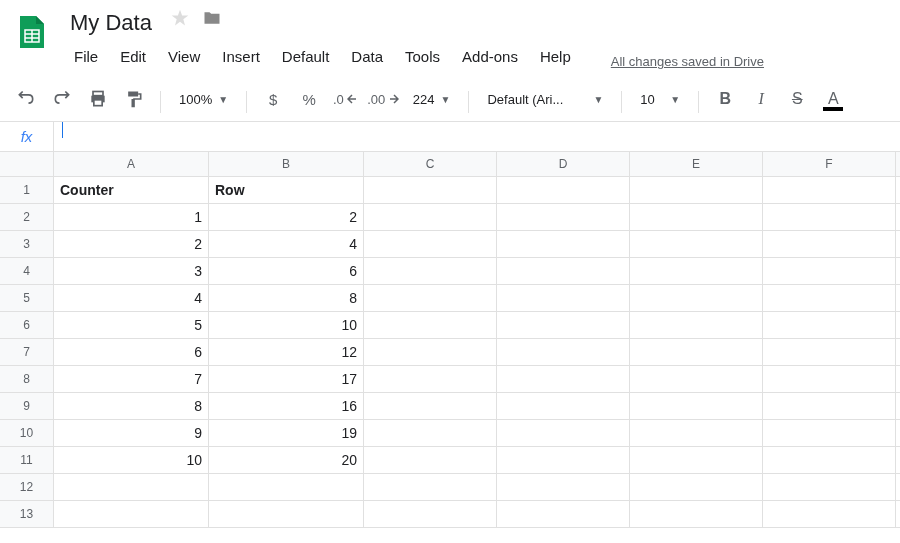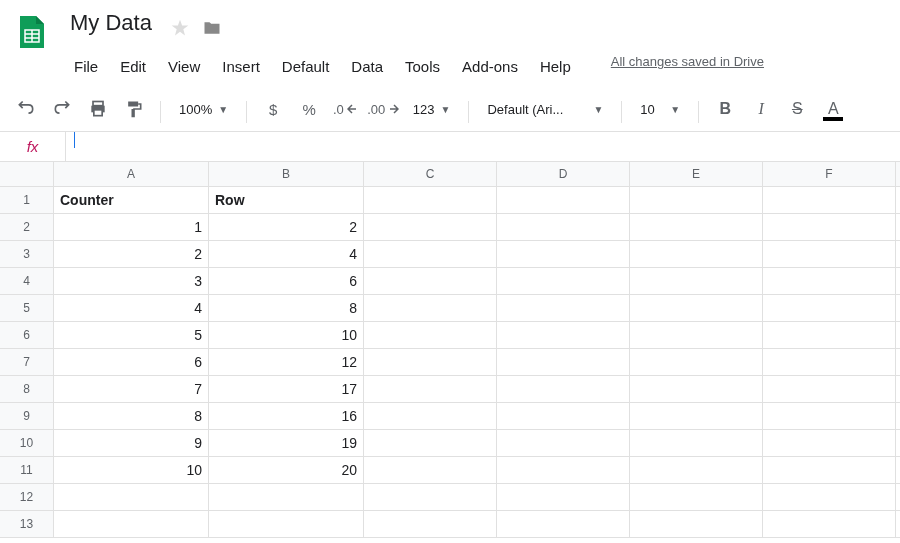--- a/index.html
+++ b/index.html
@@ -2,41 +2,41 @@
 <html><head>
   <meta charset="utf-8">
   <style>
     * { box-sizing: border-box; margin: 0; padding: 0; }
     body { font-family: Arial, sans-serif; font-size: 13px; color: #202124; background: #fff; width: 900px; height: 543px; overflow: hidden; }
     
     
     .header { display: flex; align-items: flex-start; padding: 8px 12px 0 12px; }
     .logo { width: 40px; height: 40px; margin-right: 12px; margin-top: 4px; }
     .header-content { flex: 1; }
-    .title-row { display: flex; align-items: flex-end; gap: 12px; }
+    .title-row { display: flex; align-items: flex-start; gap: 12px; }
     .doc-title { font-size: 22px; color: #202124; font-weight: 400; padding: 2px 6px; border-radius: 3px; }
     .star-icon, .folder-icon { color: #bbb; cursor: pointer; }
     .folder-icon { color: #888; }
-    .menu-row { display: flex; align-items: flex-start; gap: 2px; margin-top: 16px; }
+    .menu-row { display: flex; align-items: flex-end; gap: 2px; margin-top: 6px; }
     .menu-item { padding: 4px 10px; font-size: 15px; color: #202124; cursor: pointer; border-radius: 3px; }
     .save-status { margin-left: 28px; font-size: 13px; color: #5f6368; text-decoration: underline; }
     
     
     .toolbar { display: flex; align-items: flex-end; padding: 8px 12px; gap: 8px; border-bottom: 1px solid #e0e0e0; margin-top: 8px; }
     .tb-btn { display: flex; align-items: center; justify-content: center; min-width: 28px; height: 28px; cursor: pointer; color: #5f6368; border-radius: 3px; }
     .tb-sep { width: 1px; height: 22px; background: #e0e0e0; margin: 0 4px; }
     .tb-select { display: flex; align-items: center; gap: 6px; padding: 0 6px; height: 28px; cursor: pointer; color: #202124; }
     .tb-select .caret { color: #5f6368; font-size: 10px; }
     .font-select { width: 100px; overflow: hidden; white-space: nowrap; text-overflow: ellipsis; }
     .text-color-btn { position: relative; }
     .text-color-underline { position: absolute; bottom: 2px; left: 4px; right: 4px; height: 4px; background: #000; }
     
     
     .formula-bar { display: flex; align-items: center; border-bottom: 1px solid #e0e0e0; height: 30px; }
-    .fx-label { width: 66px; text-align: center; font-style: italic; color: #be185d; font-size: 15px; border-right: 1px solid #e0e0e0; height: 100%; display: flex; align-items: center; justify-content: center; }
+    .fx-label { width: 54px; text-align: center; font-style: italic; color: #3b82f6; font-size: 15px; border-right: 1px solid #e0e0e0; height: 100%; display: flex; align-items: center; justify-content: center; }
     .formula-input { flex: 1; padding: 0 8px; height: 100%; border: none; outline: none; font-size: 13px; position: relative; }
     .formula-cursor { width: 1px; height: 16px; background: #1a73e8; }
     
     
     .sheet { display: flex; }
     .corner { width: 54px; height: 25px; background: #f8f9fa; border-right: 1px solid #e0e0e0; border-bottom: 1px solid #e0e0e0; }
     .col-headers { display: flex; }
     .col-header { background: #f8f9fa; border-right: 1px solid #e0e0e0; border-bottom: 1px solid #e0e0e0; height: 25px; display: flex; align-items: center; justify-content: center; font-size: 12px; color: #5f6368; }
     .col-A, .col-B { width: 155px; }
     .col-C, .col-D, .col-E, .col-F { width: 133px; }
@@ -133,21 +133,21 @@
         <path d="M5 1 L1 5 L5 9 M1 5 L9 5" fill="none" stroke="#5f6368" stroke-width="1.5"></path>
       </svg>
   </div>
   <div class="tb-btn">
     <span style="font-size:13px;">.00&nbsp;</span>
       <svg width="10" height="10" viewBox="0 0 10 10">
         <path d="M5 1 L9 5 L5 9 M1 5 L9 5" fill="none" stroke="#5f6368" stroke-width="1.5"></path>
       </svg>
   </div>
   <div class="tb-select">
-    <span>123</span>
+    <span>224</span>
     <span class="caret">▼</span>
   </div>
   <div class="tb-sep"></div>
   <div class="tb-select">
     <span class="font-select">Default (Ari...</span>
     <span class="caret">▼</span>
   </div>
   <div class="tb-sep"></div>
   <div class="tb-select">
     <span style="width:24px;">10</span>

